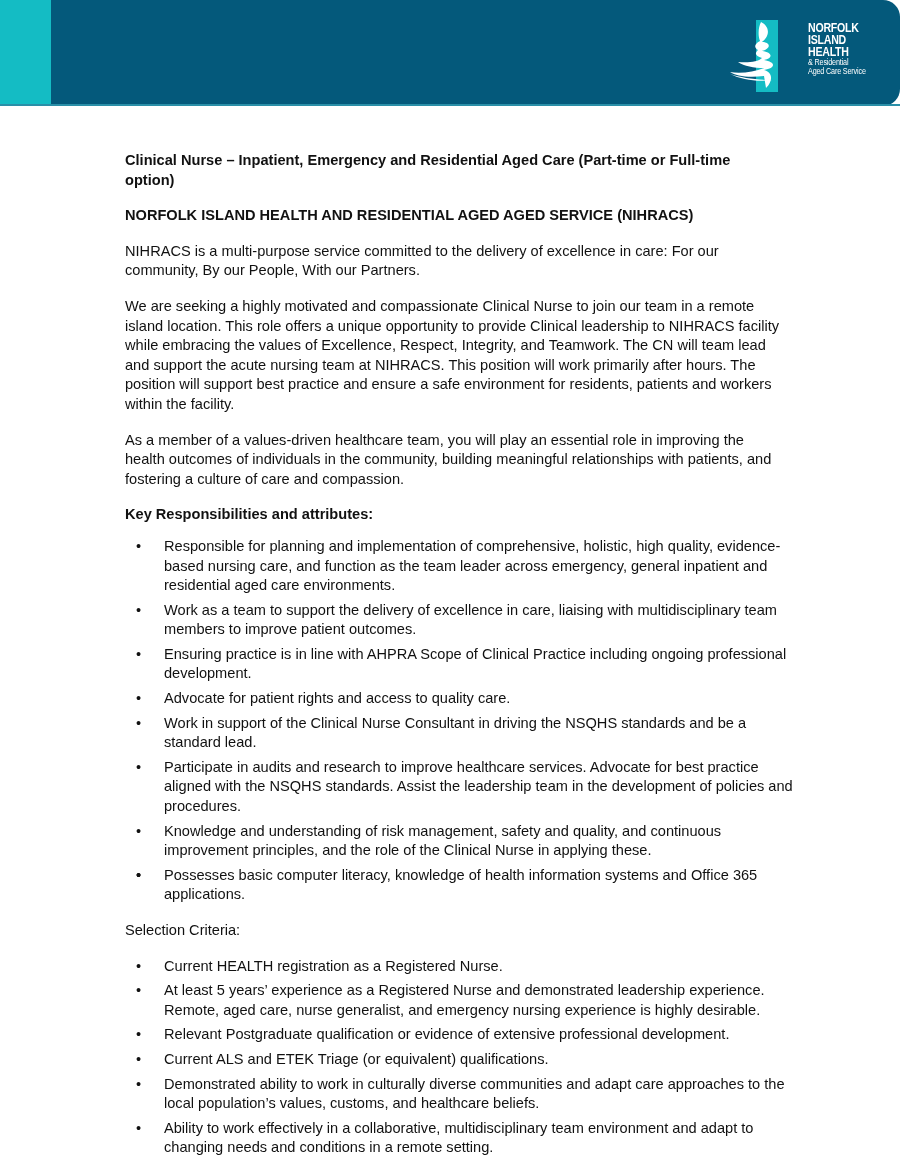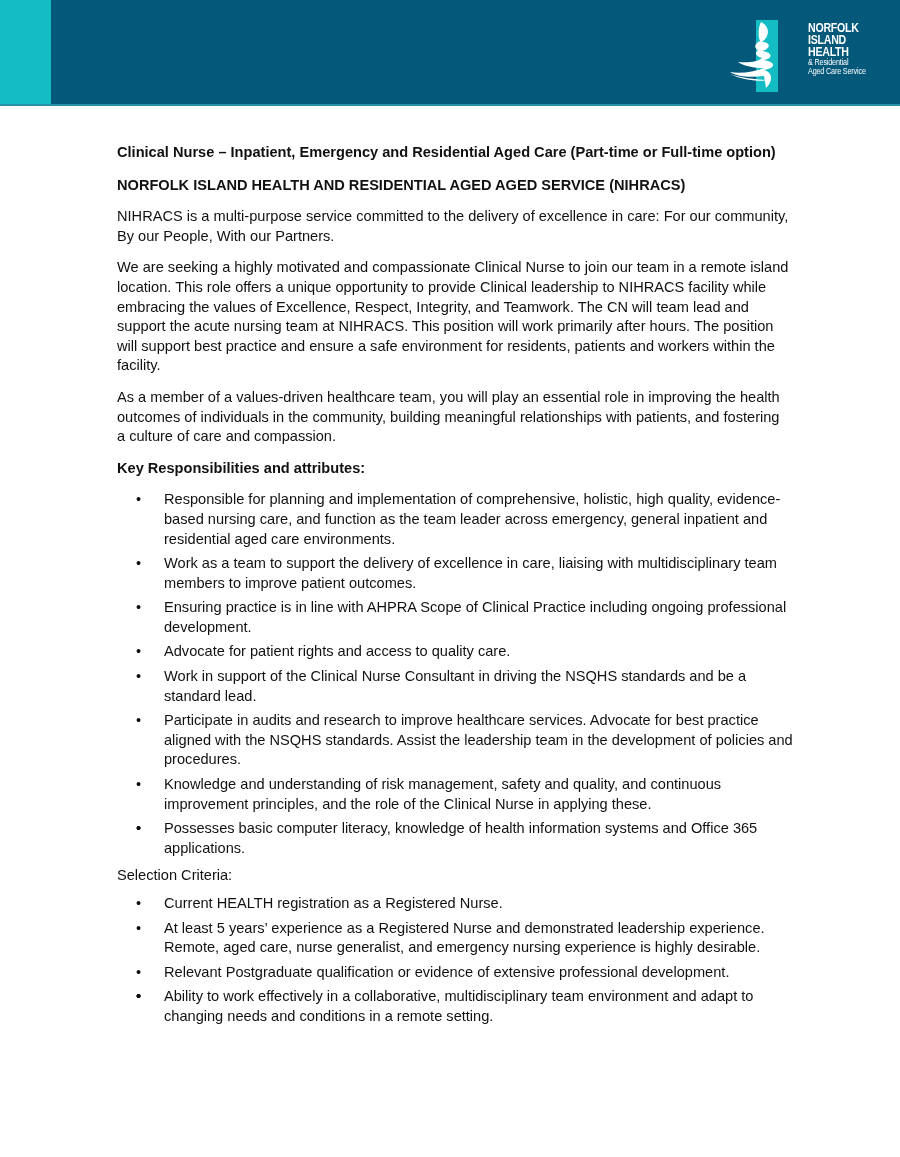--- a/index.html
+++ b/index.html
@@ -1,28 +1,28 @@
 <!DOCTYPE html>
 <html><head>
 <meta charset="utf-8">
 <style>
   html, body { margin:0; padding:0; background:#ffffff; }
   body { width:900px; height:1157px; position:relative; overflow:hidden;
          font-family: "Liberation Sans", "DejaVu Sans", sans-serif; color:#111; }
-  .header { position:absolute; left:0; top:0; width:900px; height:106px; background:#04597b; }
+  .header { position:absolute; left:0; top:0; width:900px; height:106px; background:#04597b;border-radius:17px; }
   .header .accent { position:absolute; left:0; top:0; width:51px; height:106px; background:#14bcc4; }
   .header .rule { position:absolute; left:0; top:104px; width:900px; height:2px; background:#2a8fa8; }
   .logo { position:absolute; left:728px; top:18px; width:150px; height:76px; }
   .logo .mark { position:absolute; left:0; top:0; width:62px; height:76px; }
   .logo .words { position:absolute; left:80px; top:4px; color:#fff; }
   .logo .big { font-family:"Liberation Sans", sans-serif; font-weight:bold; font-size:12.5px; line-height:12px; letter-spacing:-0.3px; transform:scaleX(0.85); transform-origin:left; display:block; }
   .logo .small { font-family:"Liberation Sans", sans-serif; font-size:8.5px; line-height:9px; letter-spacing:-0.2px; transform:scaleX(0.85); transform-origin:left; display:block; }
 
   .content { position:absolute; left:109px; top:135px; width:690px; font-size:14.6px; line-height:19.6px; }
-  .content p { margin:8px; }
+  .content p { margin:16px; }
   .title { font-weight:bold; margin-bottom:13px !important; }
   .org { font-weight:bold; margin-bottom:12px !important; }
   .para { margin-bottom:12px !important; }
   .section-head { font-weight:bold; margin-bottom:12px !important; }
   ul.bullets { list-style:none; margin:0 0 0 0; padding:0; }
   ul.bullets li { position:relative; padding-left:55px; margin-bottom:5px; }
   ul.bullets li .dot { position:absolute; left:27px; top:0; }
   .sel-head { font-weight:normal; margin:0 0 12px 0; }
 </style>
 </head>
@@ -65,17 +65,17 @@
     <li><span class="dot">•</span><span>Knowledge and understanding of risk management, safety and quality, and continuous improvement principles, and the role of the Clinical Nurse in applying these.</span></li>
     <li><span class="dot">•</span></li>
     <li style="margin-bottom:2px"><span class="dot">•</span><span>Possesses basic computer literacy, knowledge of health information systems and Office 365 applications.</span></li>
   </ul>
 
   <p class="sel-head">Selection Criteria:</p>
   <ul class="bullets">
     <li><span class="dot">•</span><span>Current HEALTH registration as a Registered Nurse.</span></li>
     <li><span class="dot">•</span><span>At least 5 years’ experience as a Registered Nurse and demonstrated leadership experience. Remote, aged care, nurse generalist, and emergency nursing experience is highly desirable.</span></li>
     <li><span class="dot">•</span><span>Relevant Postgraduate qualification or evidence of extensive professional development.</span></li>
-    <li><span class="dot">•</span></li>
-    <li><span class="dot">•</span></li>
+    <li><span class="dot">•</span><span>Current ALS and ETEK Triage (or equivalent) qualifications.</span></li>
+    <li><span class="dot">•</span><span>Demonstrated ability to work in culturally diverse communities and adapt care approaches to the local population’s values, customs, and healthcare beliefs.</span></li>
     <li><span class="dot">•</span><span>Ability to work effectively in a collaborative, multidisciplinary team environment and adapt to changing needs and conditions in a remote setting.</span></li>
   </ul>
 </div>
 
 </body></html>

